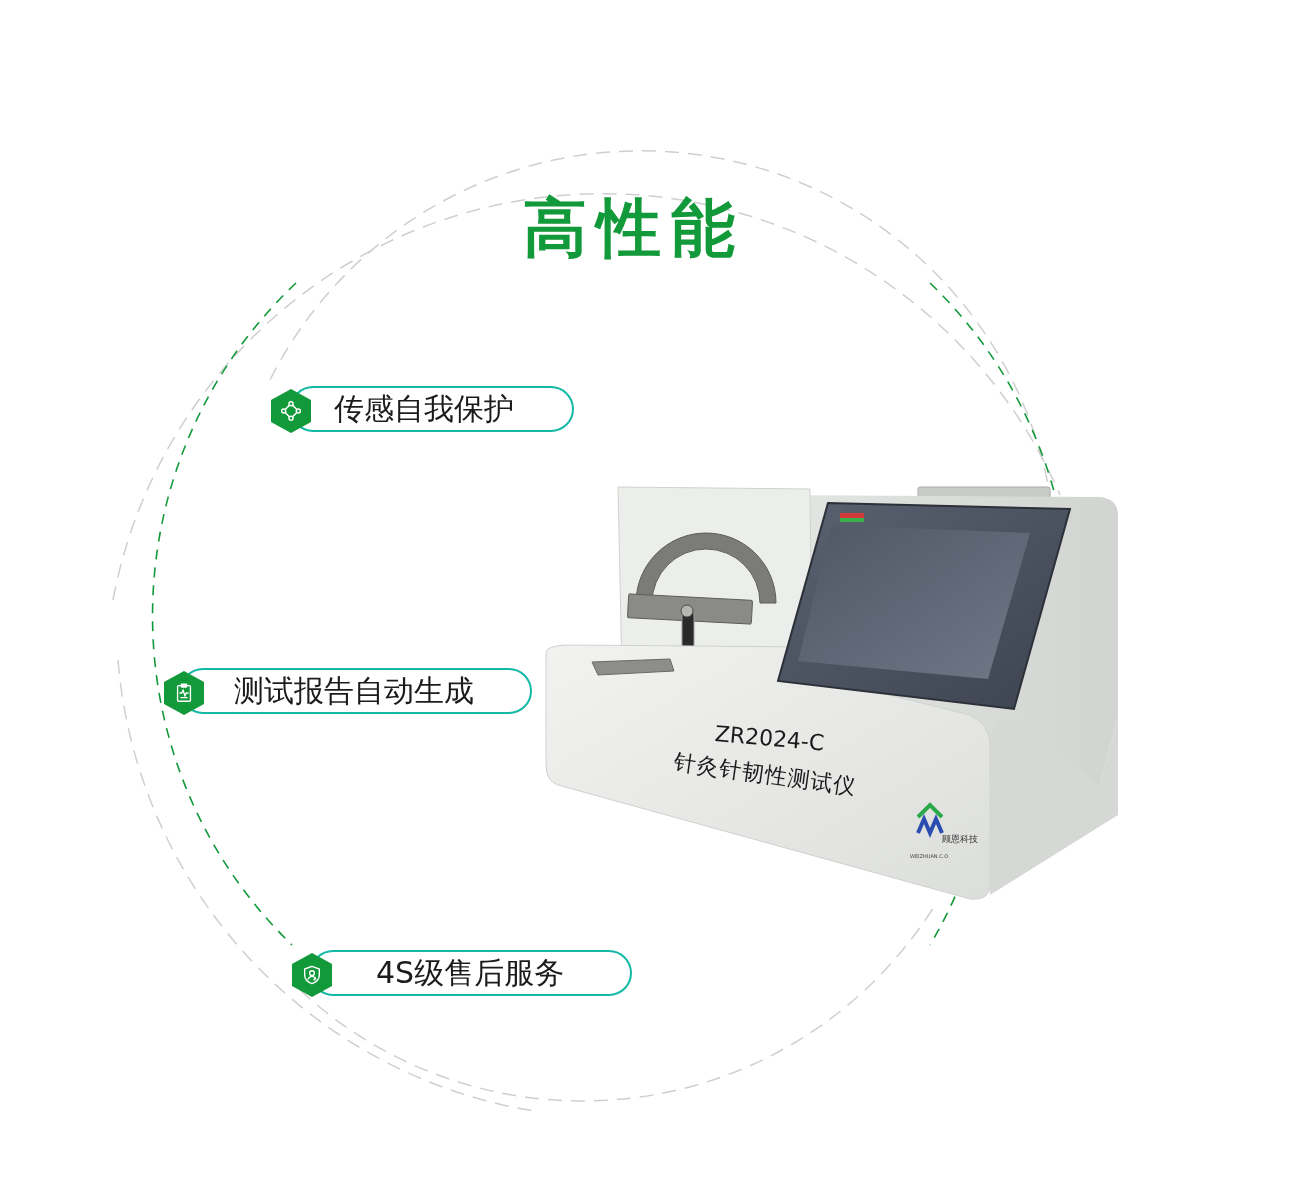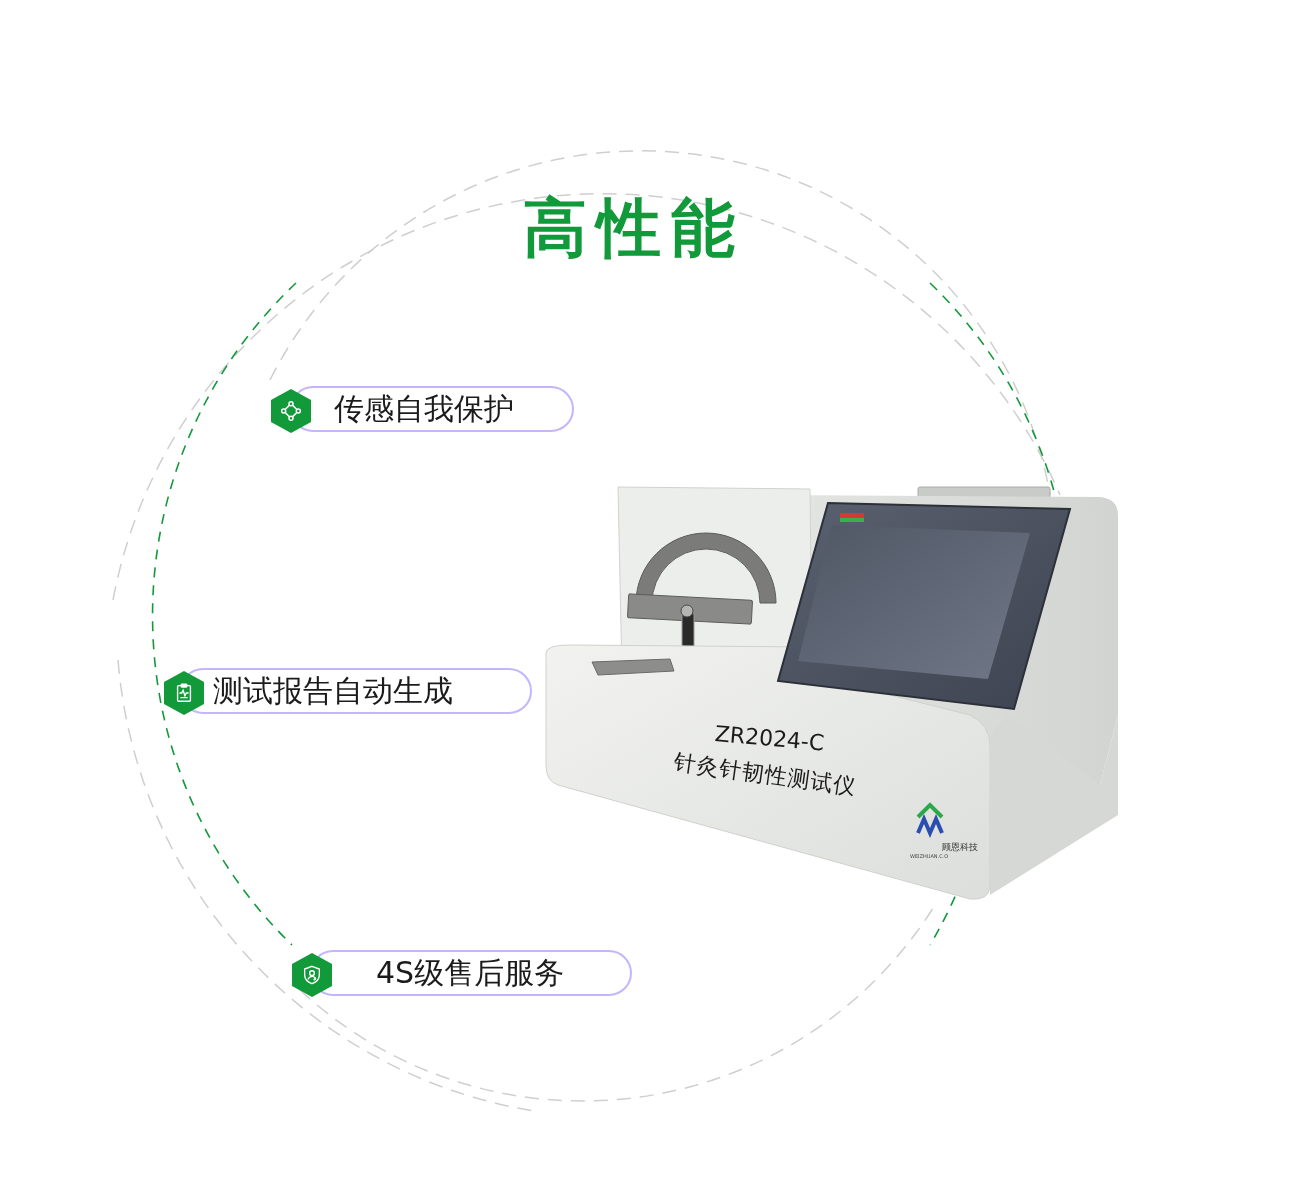--- a/index.html
+++ b/index.html
@@ -5,21 +5,21 @@
     html, body { margin: 0; padding: 0; background: #ffffff; }
     body { width: 1300px; height: 1195px; position: relative; overflow: hidden; font-family: "DejaVu Sans", "Liberation Sans", sans-serif; }
     .bg-svg { position: absolute; left: 0; top: 0; width: 1300px; height: 1195px; }
     .title {
       position: absolute; left: 518px; top: 168px; width: 232px; height: 80px;
       color: #12993a; font-size: 64px; font-weight: bold; letter-spacing: 10px;
       line-height: 80px; text-align: center; white-space: nowrap; margin-top: 20px;
     }
     .feature {
       position: absolute; height: 46px;
-      border: 2px solid #c4b5fd; border-radius: 24px; background: #ffffff;
+      border: 2px solid #14b8a6; border-radius: 24px; background: #ffffff;
       box-sizing: border-box; display: flex; align-items: center;
     }
     .feature .label {
       color: #1b1b1b; font-size: 30px; line-height: 42px; white-space: nowrap;
     }
     .hex {
       position: absolute; width: 40px; height: 44px; background: #12993a;
       clip-path: polygon(50% 0, 100% 25%, 100% 75%, 50% 100%, 0 75%, 0 25%);
       display: flex; align-items: center; justify-content: center;
     }
@@ -55,21 +55,21 @@
   <svg viewBox="0 0 24 24" fill="none" stroke="#fff" stroke-width="1.6">
     <circle cx="12" cy="4" r="2.2"></circle>
       <circle cx="20" cy="12" r="2.2"></circle>
       <circle cx="12" cy="20" r="2.2"></circle>
       <circle cx="4" cy="12" r="2.2"></circle>
     <path d="M13.6 5.6 L18.4 10.4 M18.4 13.6 L13.6 18.4 M10.4 18.4 L5.6 13.6 M5.6 10.4 L10.4 5.6"></path>
   </svg>
 </div>
 
 <div class="feature" style="left:180px; top:668px; width:352px;">
-  <span class="label" style="margin-left:31px;">测试报告自动生成</span>
+  <span class="label" style="margin-left:52px;">测试报告自动生成</span>
 </div>
 <div class="hex" style="left:164px; top:671px;">
   <svg viewBox="0 0 24 24" fill="none" stroke="#fff" stroke-width="1.5">
     <rect x="5" y="4" width="14" height="17" rx="1"></rect>
     <rect x="9" y="2.5" width="6" height="3" rx="0.5" fill="#fff"></rect>
     <path d="M7 12 L9.5 12 L11 9 L13 15 L14.5 12 L17 12"></path>
     <path d="M8 17 L16 17"></path>
   </svg>
 </div>
 
@@ -129,15 +129,15 @@
 
     <path d="M 450 260 Q 450 240 470 232 L 560 300 L 578 230 L 578 330 L 450 410 Z" fill="#d6d8d5"></path>
 
     <g transform="translate(374 318)">
       <path d="M 4 14 L 16 2 L 28 14" fill="none" stroke="#2aa84a" stroke-width="4"></path>
       <path d="M 4 30 L 10 16 L 16 30 L 22 16 L 28 30" fill="none" stroke="#2a4db0" stroke-width="4"></path>
     </g>
   </svg>
   <div class="model-text" style="left:176px; top:236px; transform: rotate(5deg); font-size:22px;">ZR2024-C</div>
   <div class="model-text" style="left:136px; top:262px; transform: rotate(8deg); font-size:22px; letter-spacing:1px;">针灸针韧性测试仪</div>
-  <div class="model-text" style="left:374px; top:356px; font-size:9px; color:#333;padding-left:28px;">顾恩科技</div>
+  <div class="model-text" style="left:374px; top:348px; font-size:9px; color:#333;padding-left:28px;">顾恩科技</div>
   <div class="model-text" style="left:370px; top:368px; font-size:5px; color:#444;">WEIZHUAN.C.O</div>
 </div>
 
 </body></html>

